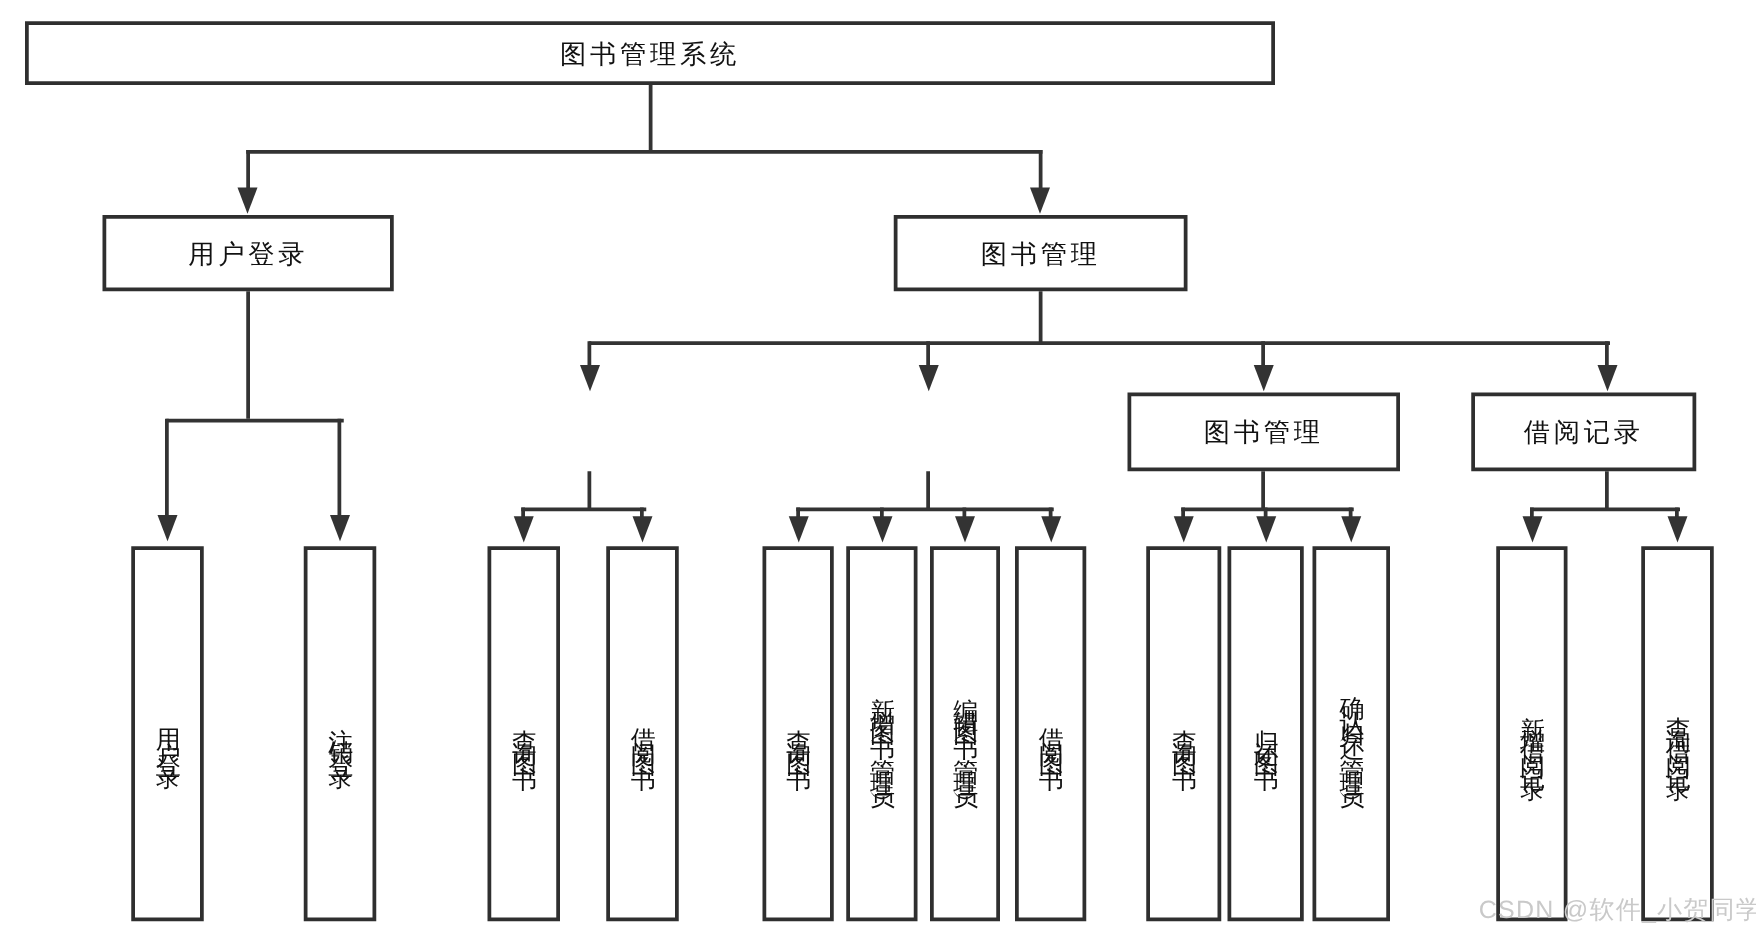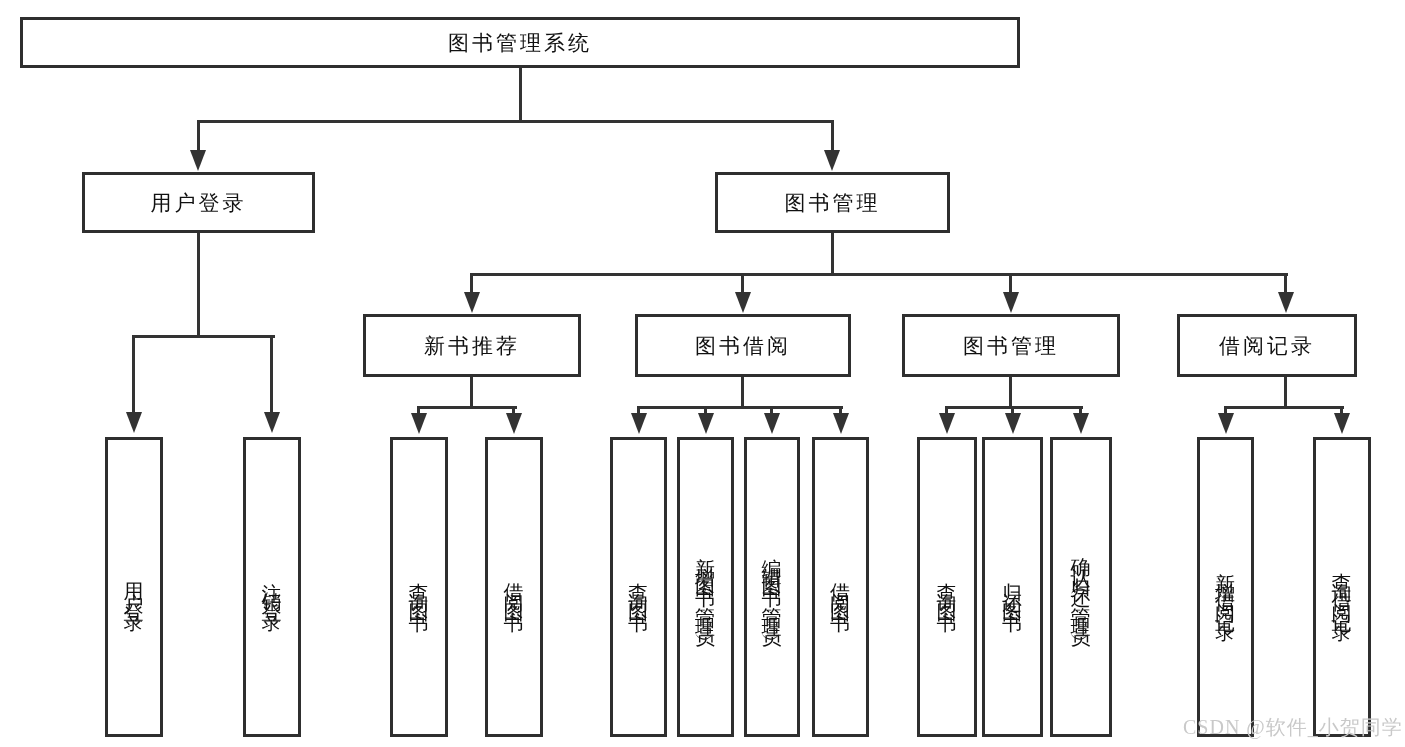--- a/index.html
+++ b/index.html
@@ -1,21 +1,21 @@
 <!DOCTYPE html>
 <html><head>
 <meta charset="utf-8">
 <style>
   html, body { margin: 0; padding: 0; background: #ffffff; }
   .stage {
     position: relative;
     width: 1405px;
     height: 747px;
     background: #ffffff;
-    font-family: Liberation Serif, serif;
+    font-family: Liberation Sans, sans-serif;
     overflow: hidden;
   }
   .box {
     position: absolute;
     box-sizing: border-box;
     border: 3px solid #2f2f2f;
     background: #ffffff;
     display: flex;
     align-items: center;
     justify-content: center;
@@ -67,22 +67,20 @@
 </head>
 <body>
 
 <div class="stage">
 
   <div class="box" style="left:20px; top:17px; width:1000px; height:51px;">图书管理系统</div>
 
   <div class="box" style="left:82px; top:172px; width:233px; height:61px;">用户登录</div>
   <div class="box" style="left:715px; top:172px; width:235px; height:61px;">图书管理</div>
 
-  <div class="box" style="left:363px; top:314px; width:218px; height:63px;">新书推荐</div>
-  <div class="box" style="left:635px; top:314px; width:216px; height:63px;">图书借阅</div>
   <div class="box" style="left:902px; top:314px; width:218px; height:63px;">图书管理</div>
   <div class="box" style="left:1177px; top:314px; width:180px; height:63px;">借阅记录</div>
 
   <div class="vbox" style="left:105px; top:437px; width:58px; height:300px;">
     <span class="vtext">用户登录</span>
   </div>
   <div class="vbox" style="left:243px; top:437px; width:58px; height:300px;">
     <span class="vtext">注销登录</span>
   </div>
 

